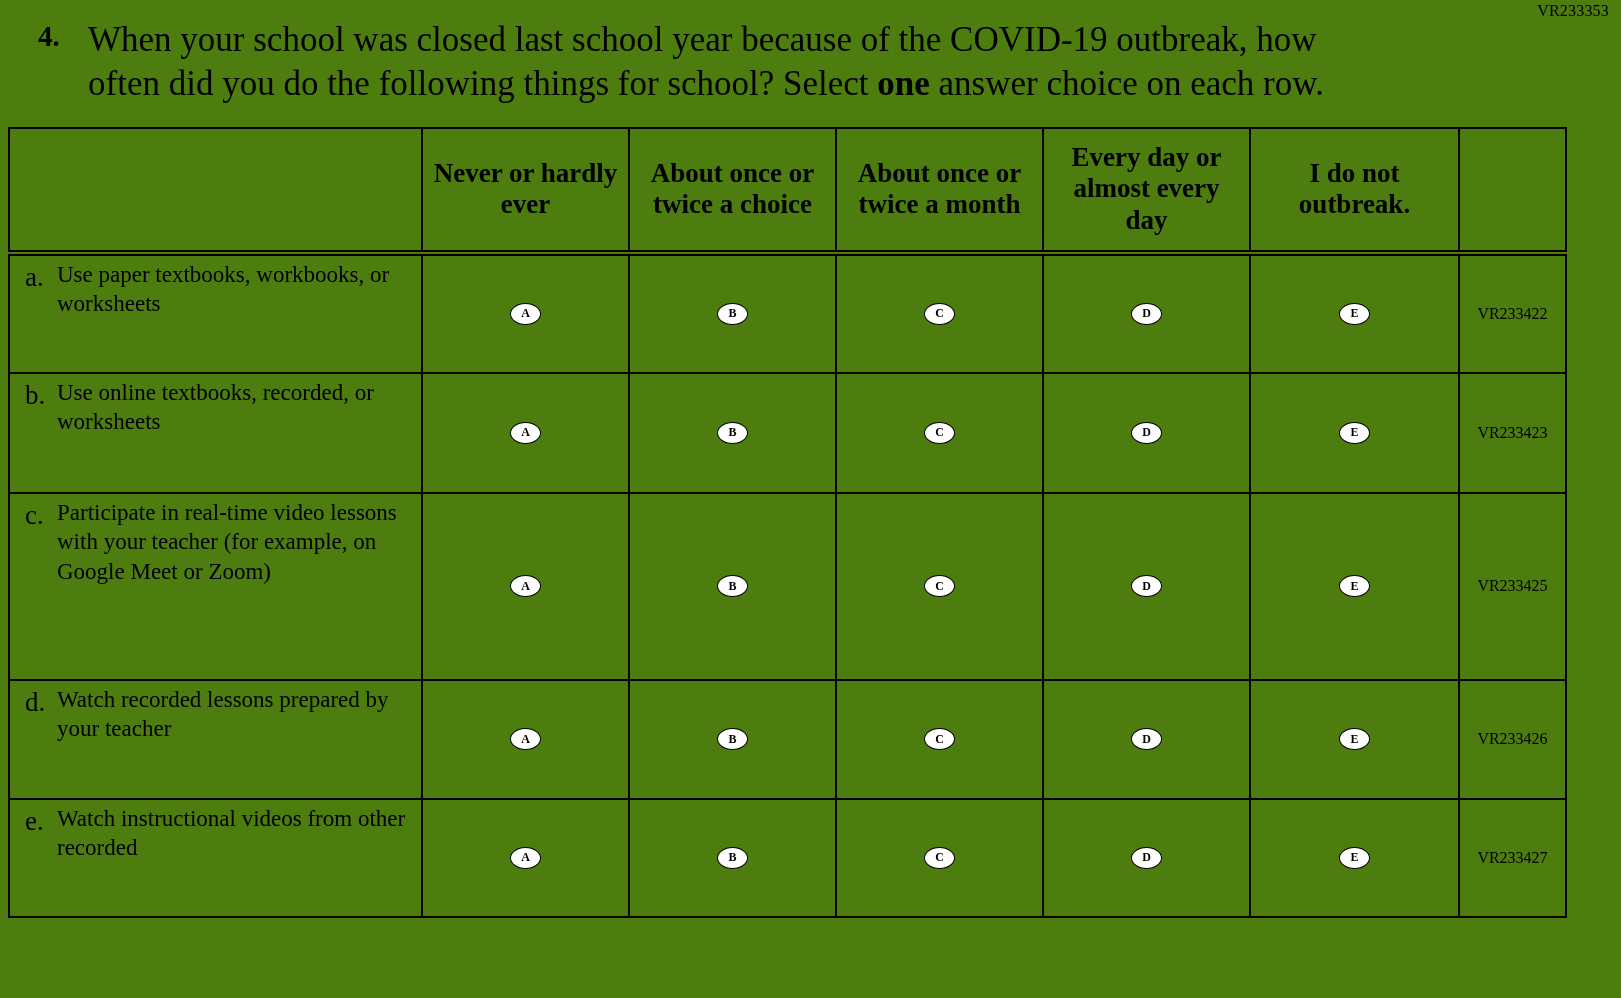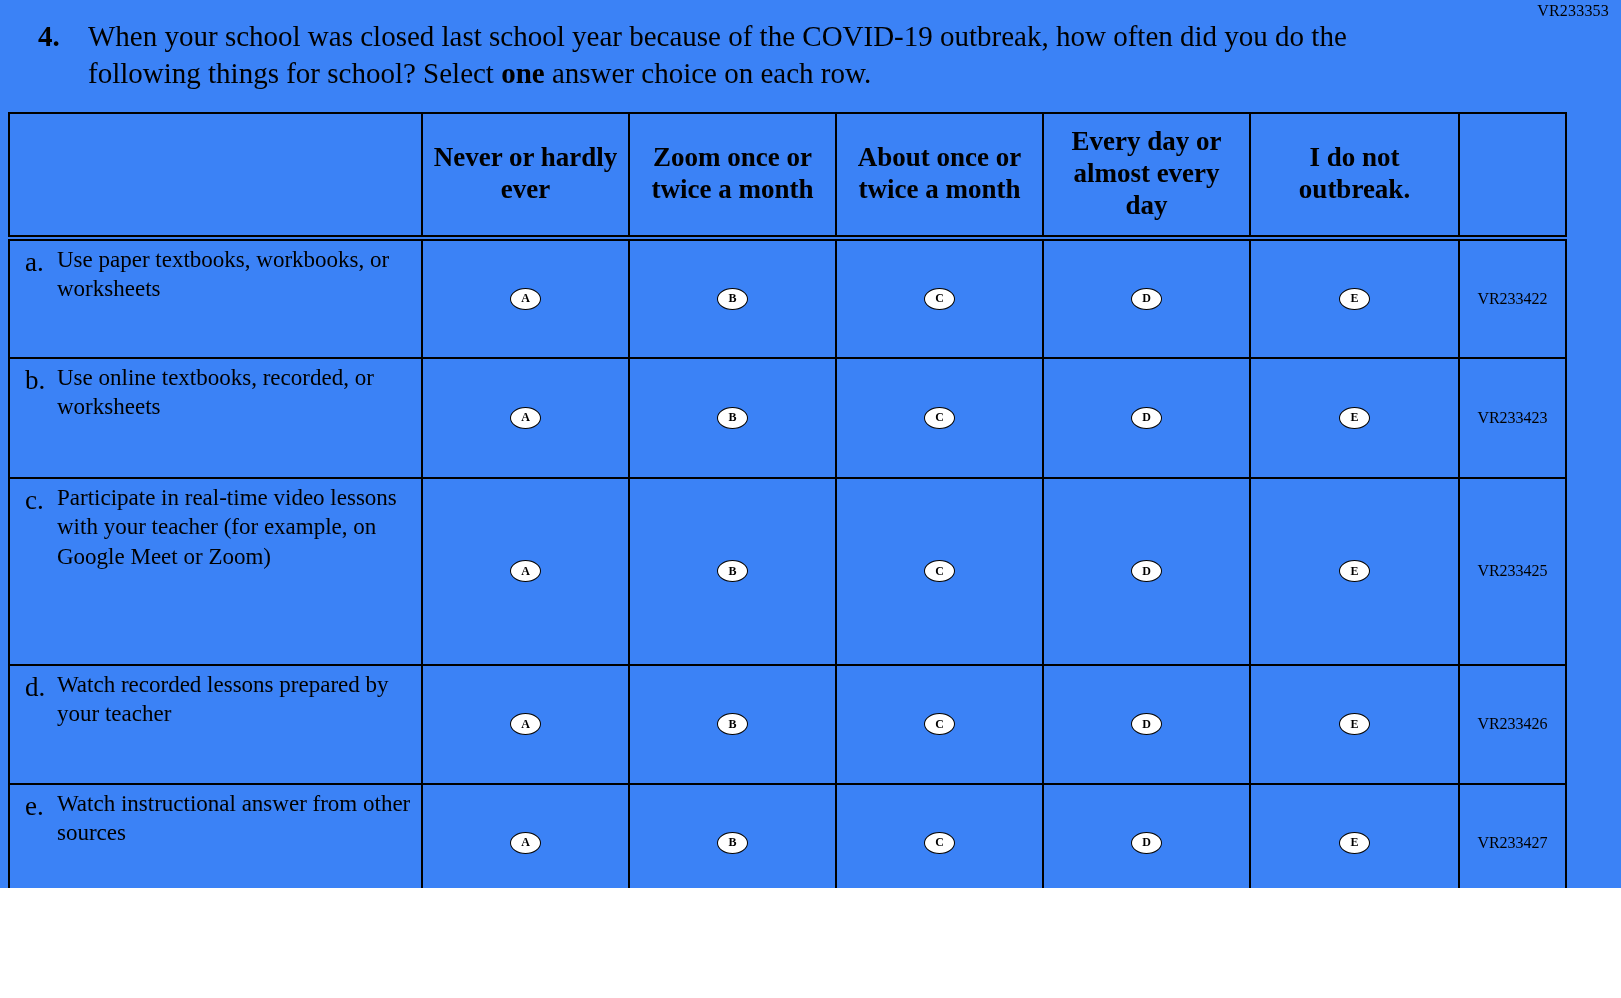--- a/index.html
+++ b/index.html
@@ -6,43 +6,43 @@
   html, body {
     margin: 0;
     padding: 0;
     background: #ffffff;
     color: #000000;
     font-family: "Liberation Serif", serif;
   }
   .page {
     position: relative;
     width: 1621px;
-    height: 888px;
-    background: #3b82f6;
+    height: 998px;
+    background: #4d7c0f;
     overflow: hidden;
   }
   .form-id {
     position: absolute;
     top: 2px;
     right: 12px;
     font-size: 16px;
     letter-spacing: 0.2px;
   }
   .question {
     display: flex;
     padding: 18px 0 0 38px;
   }
   .qnum {
     flex: 0 0 50px;
     font-weight: bold;
     font-size: 29px;
     line-height: 1.27;
   }
   .qtext {
-    font-size: 29px;
+    font-size: 35px;
     line-height: 1.27;
     max-width: 1285px;
   }
   .qtext .bold-word { font-weight: bold; }
 
   table.grid {
     border-collapse: collapse;
     table-layout: fixed;
     width: 1557px;
     margin: 20px 0 0 8px;
@@ -124,21 +124,21 @@
       <col style="width:207px">
       <col style="width:207px">
       <col style="width:207px">
       <col style="width:209px">
       <col style="width:107px">
     </colgroup>
     <thead>
       <tr>
         <th></th>
         <th>Never or hardly ever</th>
-        <th>Zoom once or twice a month</th>
+        <th>About once or twice a choice</th>
         <th>About once or twice a month</th>
         <th>Every day or almost every day</th>
         <th>I do not outbreak.</th>
         <th></th>
       </tr>
     </thead>
     <tbody>
       <tr class="r-a">
         <td class="rowlabel">
           <div class="inner">
@@ -192,21 +192,21 @@
         <td class="bubblecell"><span class="bubble">B</span></td>
         <td class="bubblecell"><span class="bubble">C</span></td>
         <td class="bubblecell"><span class="bubble">D</span></td>
         <td class="bubblecell"><span class="bubble">E</span></td>
         <td class="codecell">VR233426</td>
       </tr>
       <tr class="r-e">
         <td class="rowlabel">
           <div class="inner">
             <span class="row-letter">e.</span>
-            <span class="row-text">Watch instructional answer from other sources</span>
+            <span class="row-text">Watch instructional videos from other recorded</span>
           </div>
         </td>
         <td class="bubblecell"><span class="bubble">A</span></td>
         <td class="bubblecell"><span class="bubble">B</span></td>
         <td class="bubblecell"><span class="bubble">C</span></td>
         <td class="bubblecell"><span class="bubble">D</span></td>
         <td class="bubblecell"><span class="bubble">E</span></td>
         <td class="codecell">VR233427</td>
       </tr>
     </tbody>

